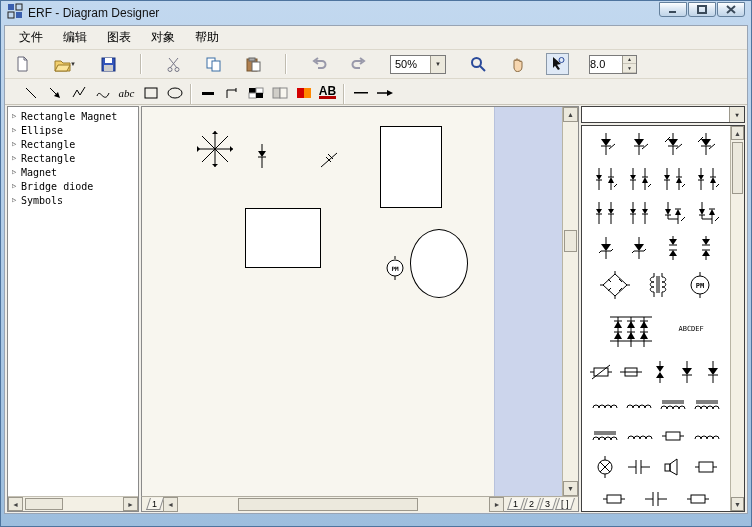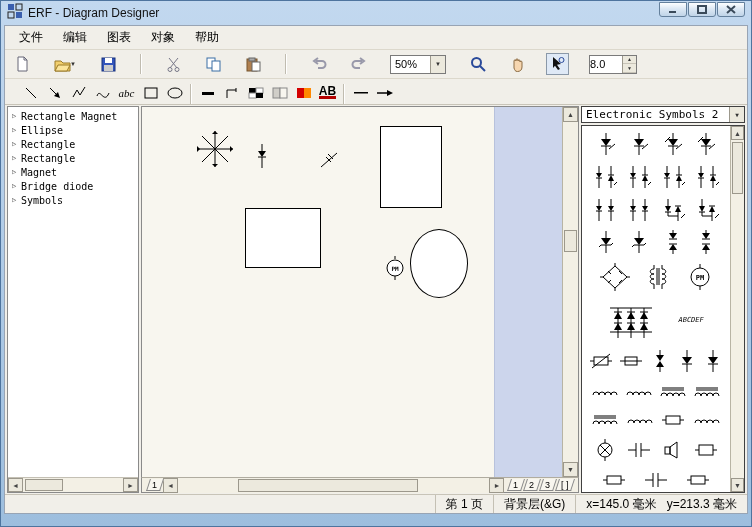--- a/index.html
+++ b/index.html
@@ -55,21 +55,21 @@
   .mini-tab{min-width:14px;height:12px;align-self:center;margin:0 1px;padding:0 3px;font-size:9px;display:flex;align-items:center;justify-content:center;border:1px solid #888;border-top:none;transform:skewX(-18deg);background:#f8f6ef;}
   .mini-tab>span{transform:skewX(18deg);display:block;}
   .page-tabs{display:flex;align-items:center;padding:0 4px;}
   
   .right-panel{width:164px;display:flex;flex-direction:column;margin:1px 2px;}
   .palette-combo{height:17px;font-family:"DejaVu Sans Mono",monospace;border:1px solid #404040;}
   .palette-body{flex:1;display:flex;border:1px solid #404040;margin-top:2px;background:#fff;min-height:0;}
   .palette-grid{flex:1;overflow:hidden;padding:6px 2px 2px 2px;display:flex;flex-direction:column;justify-content:space-between;}
   .pal-row{display:flex;justify-content:space-evenly;align-items:center;}
   .pal-cell{display:flex;align-items:center;justify-content:center;}
-  .pal-text{font-size:7px;font-family:"DejaVu Sans Mono",monospace;font-style:italic;}
+  .pal-text{font-size:7px;font-family:"DejaVu Sans Mono",monospace;}
   .pal-sb{width:14px;}
   .pal-sb .sb-btn{height:14px;}
   
   .statusbar{height:19px;border-top:1px solid #c8c4b8;display:flex;align-items:center;font-size:12px;background:#f1efe9;color:#000;}
   .status-fill{flex:1;}
   .status-seg{border-left:1px solid #c4c0b4;padding:0 10px;white-space:nowrap;height:100%;display:flex;align-items:center;gap:10px;}
   .coords{min-width:168px;}
 </style>
 </head>
 <body>
@@ -394,21 +394,20 @@
               </span>
               <span class="mini-tab">
                 <span>[ ]</span>
               </span>
             </div>
         </div>
       </div>
 
       <div class="right-panel">
         <div class="combo palette-combo">
-          <span>Electronic Symbols 2</span>
           <span class="combo-arrow">▼</span>
         </div>
         <div class="palette-body">
           <div class="palette-grid">
               <div class="pal-row">
                 <span class="pal-cell">
                   <svg width="24" height="24" viewBox="0 0 24 24">
                     <line x1="12" y1="1" x2="12" y2="7" stroke="#000" stroke-width="1" fill="none"></line>
                     <polygon points="7,7 17,7 12,14" fill="#000"></polygon>
                     <line x1="7" y1="14" x2="17" y2="14" stroke="#000" stroke-width="1" fill="none"></line>
@@ -810,23 +809,14 @@
             <span class="sb-btn">▲</span>
             <span class="sb-track">
                 <span class="sb-thumb" style="top:2px;left:1px;right:1px;height:52px"></span>
               </span>
             <span class="sb-btn">▼</span>
           </div>
         </div>
       </div>
     </div>
 
-    <div class="statusbar">
-      <span class="status-fill"></span>
-      <span class="status-seg">第 1 页</span>
-      <span class="status-seg">背景层(&amp;G)</span>
-      <span class="status-seg coords">
-        <span>x=145.0 毫米</span>
-        <span>y=213.3 毫米</span>
-      </span>
-    </div>
   </div>
 </div>
 
 </body></html>

